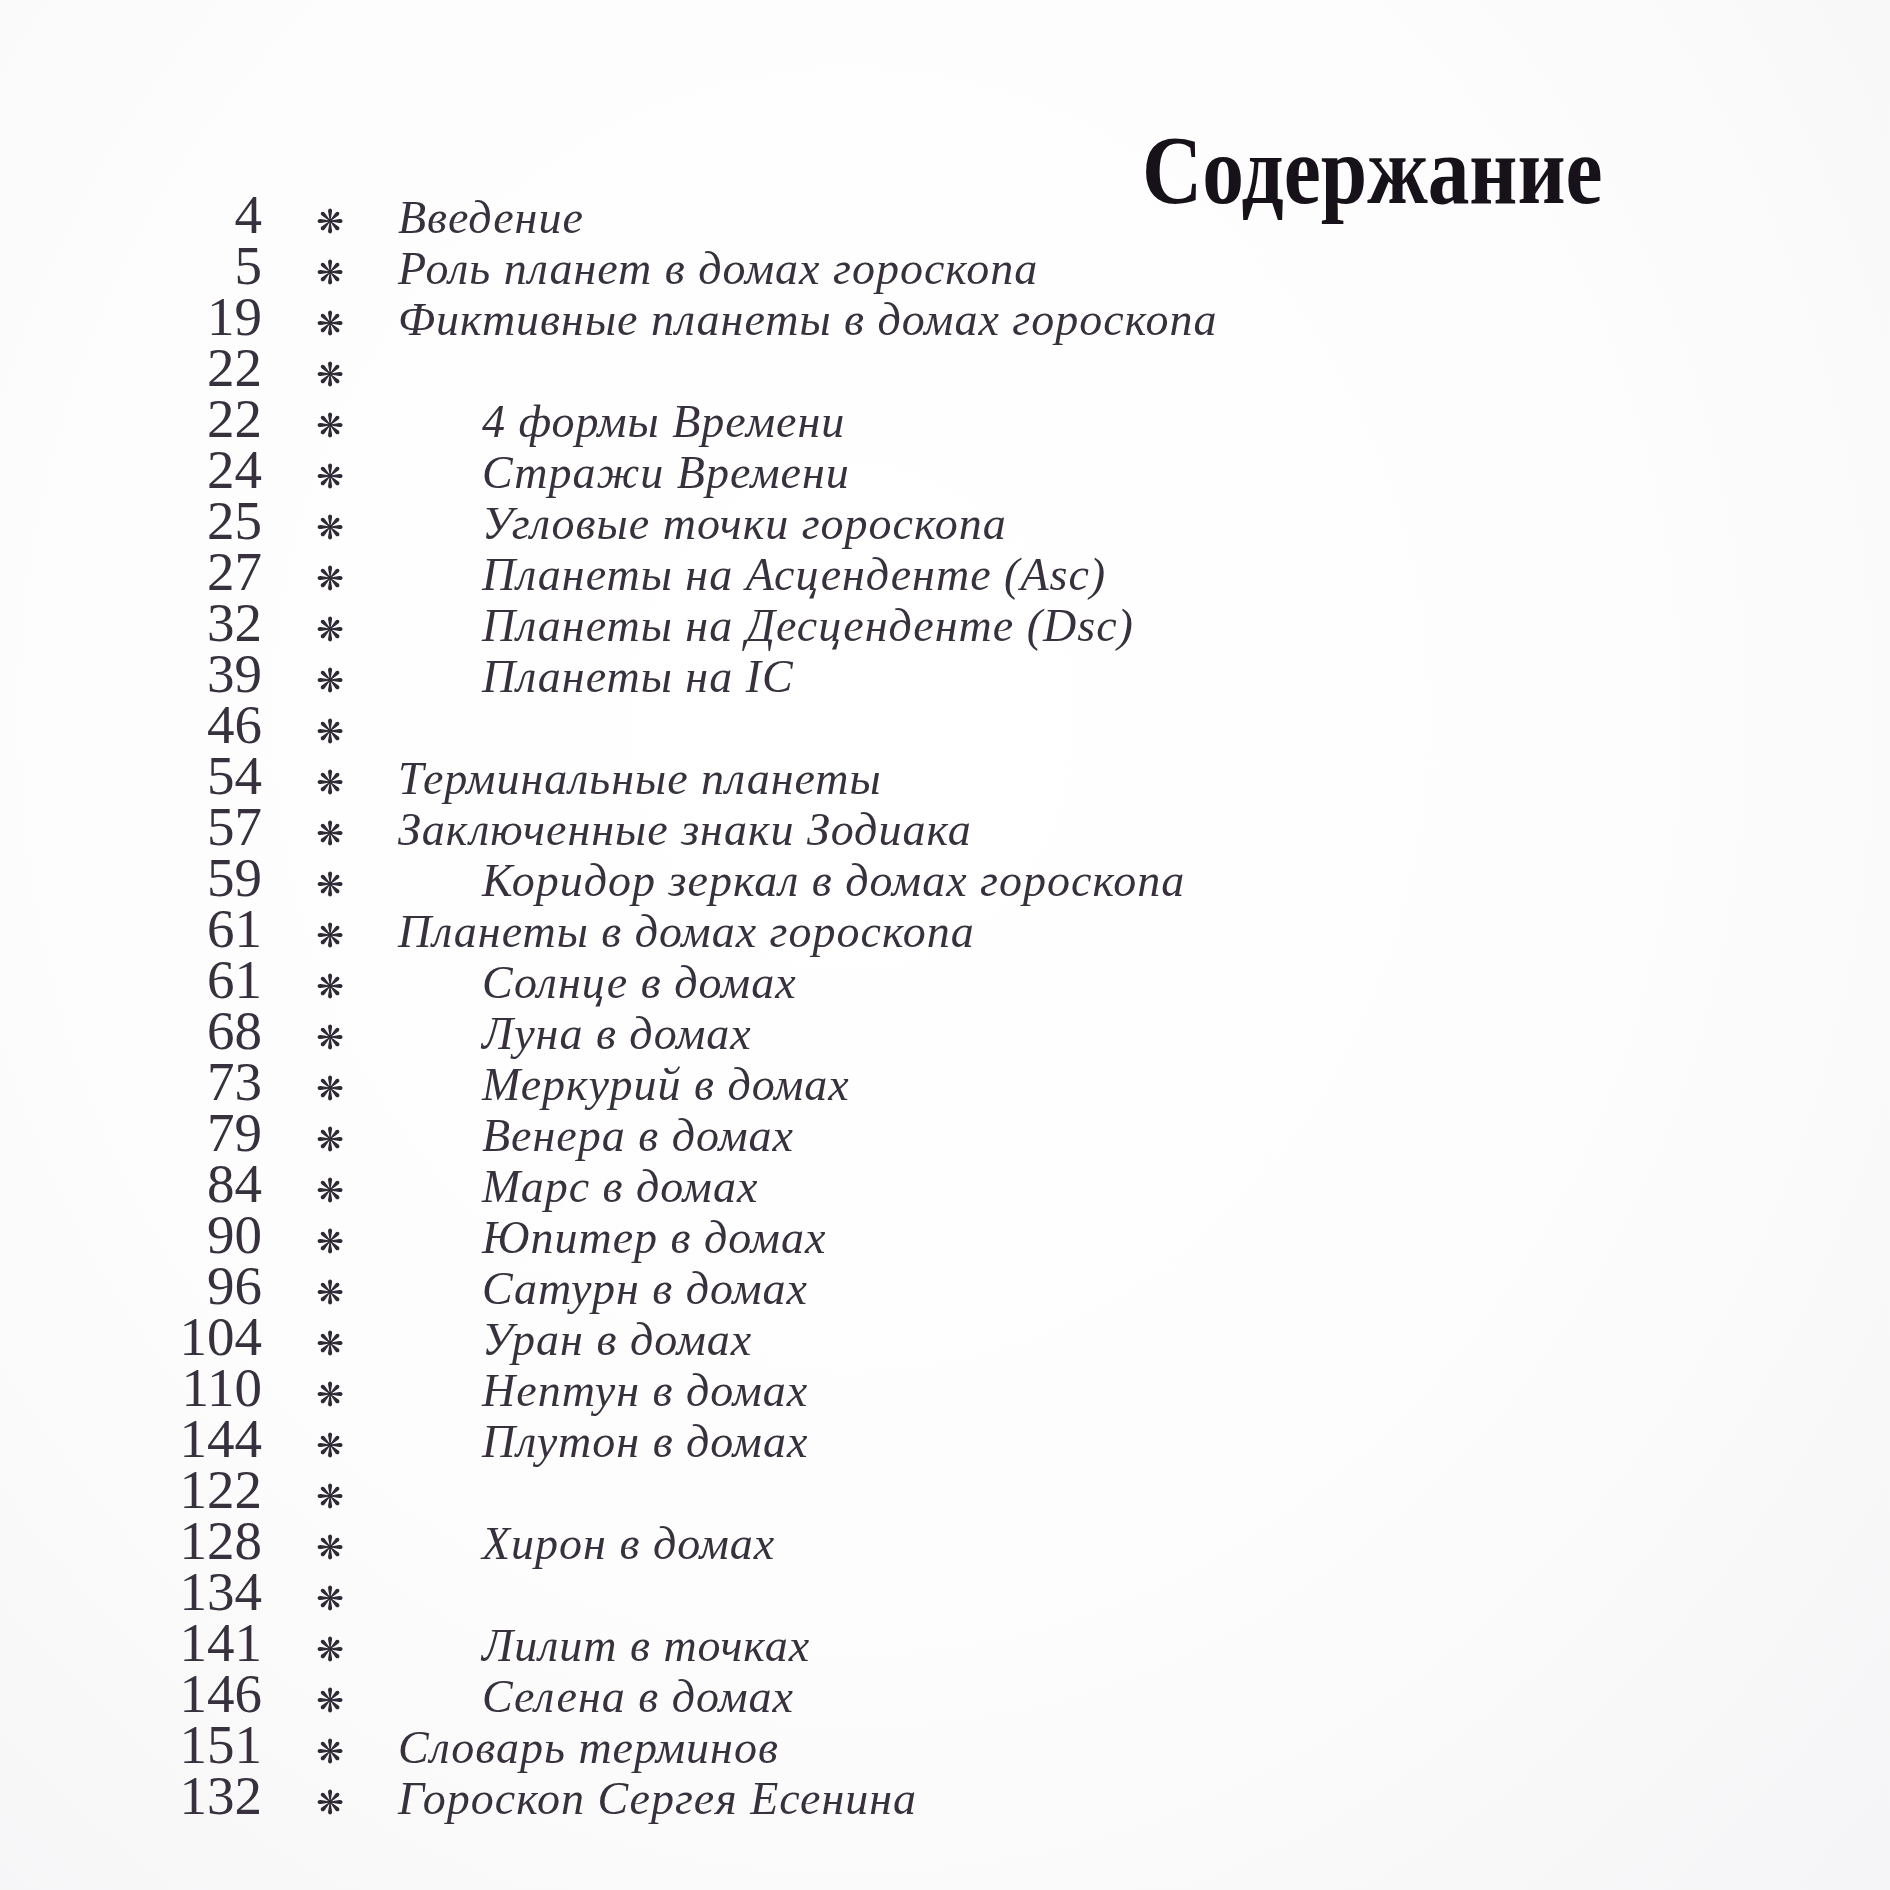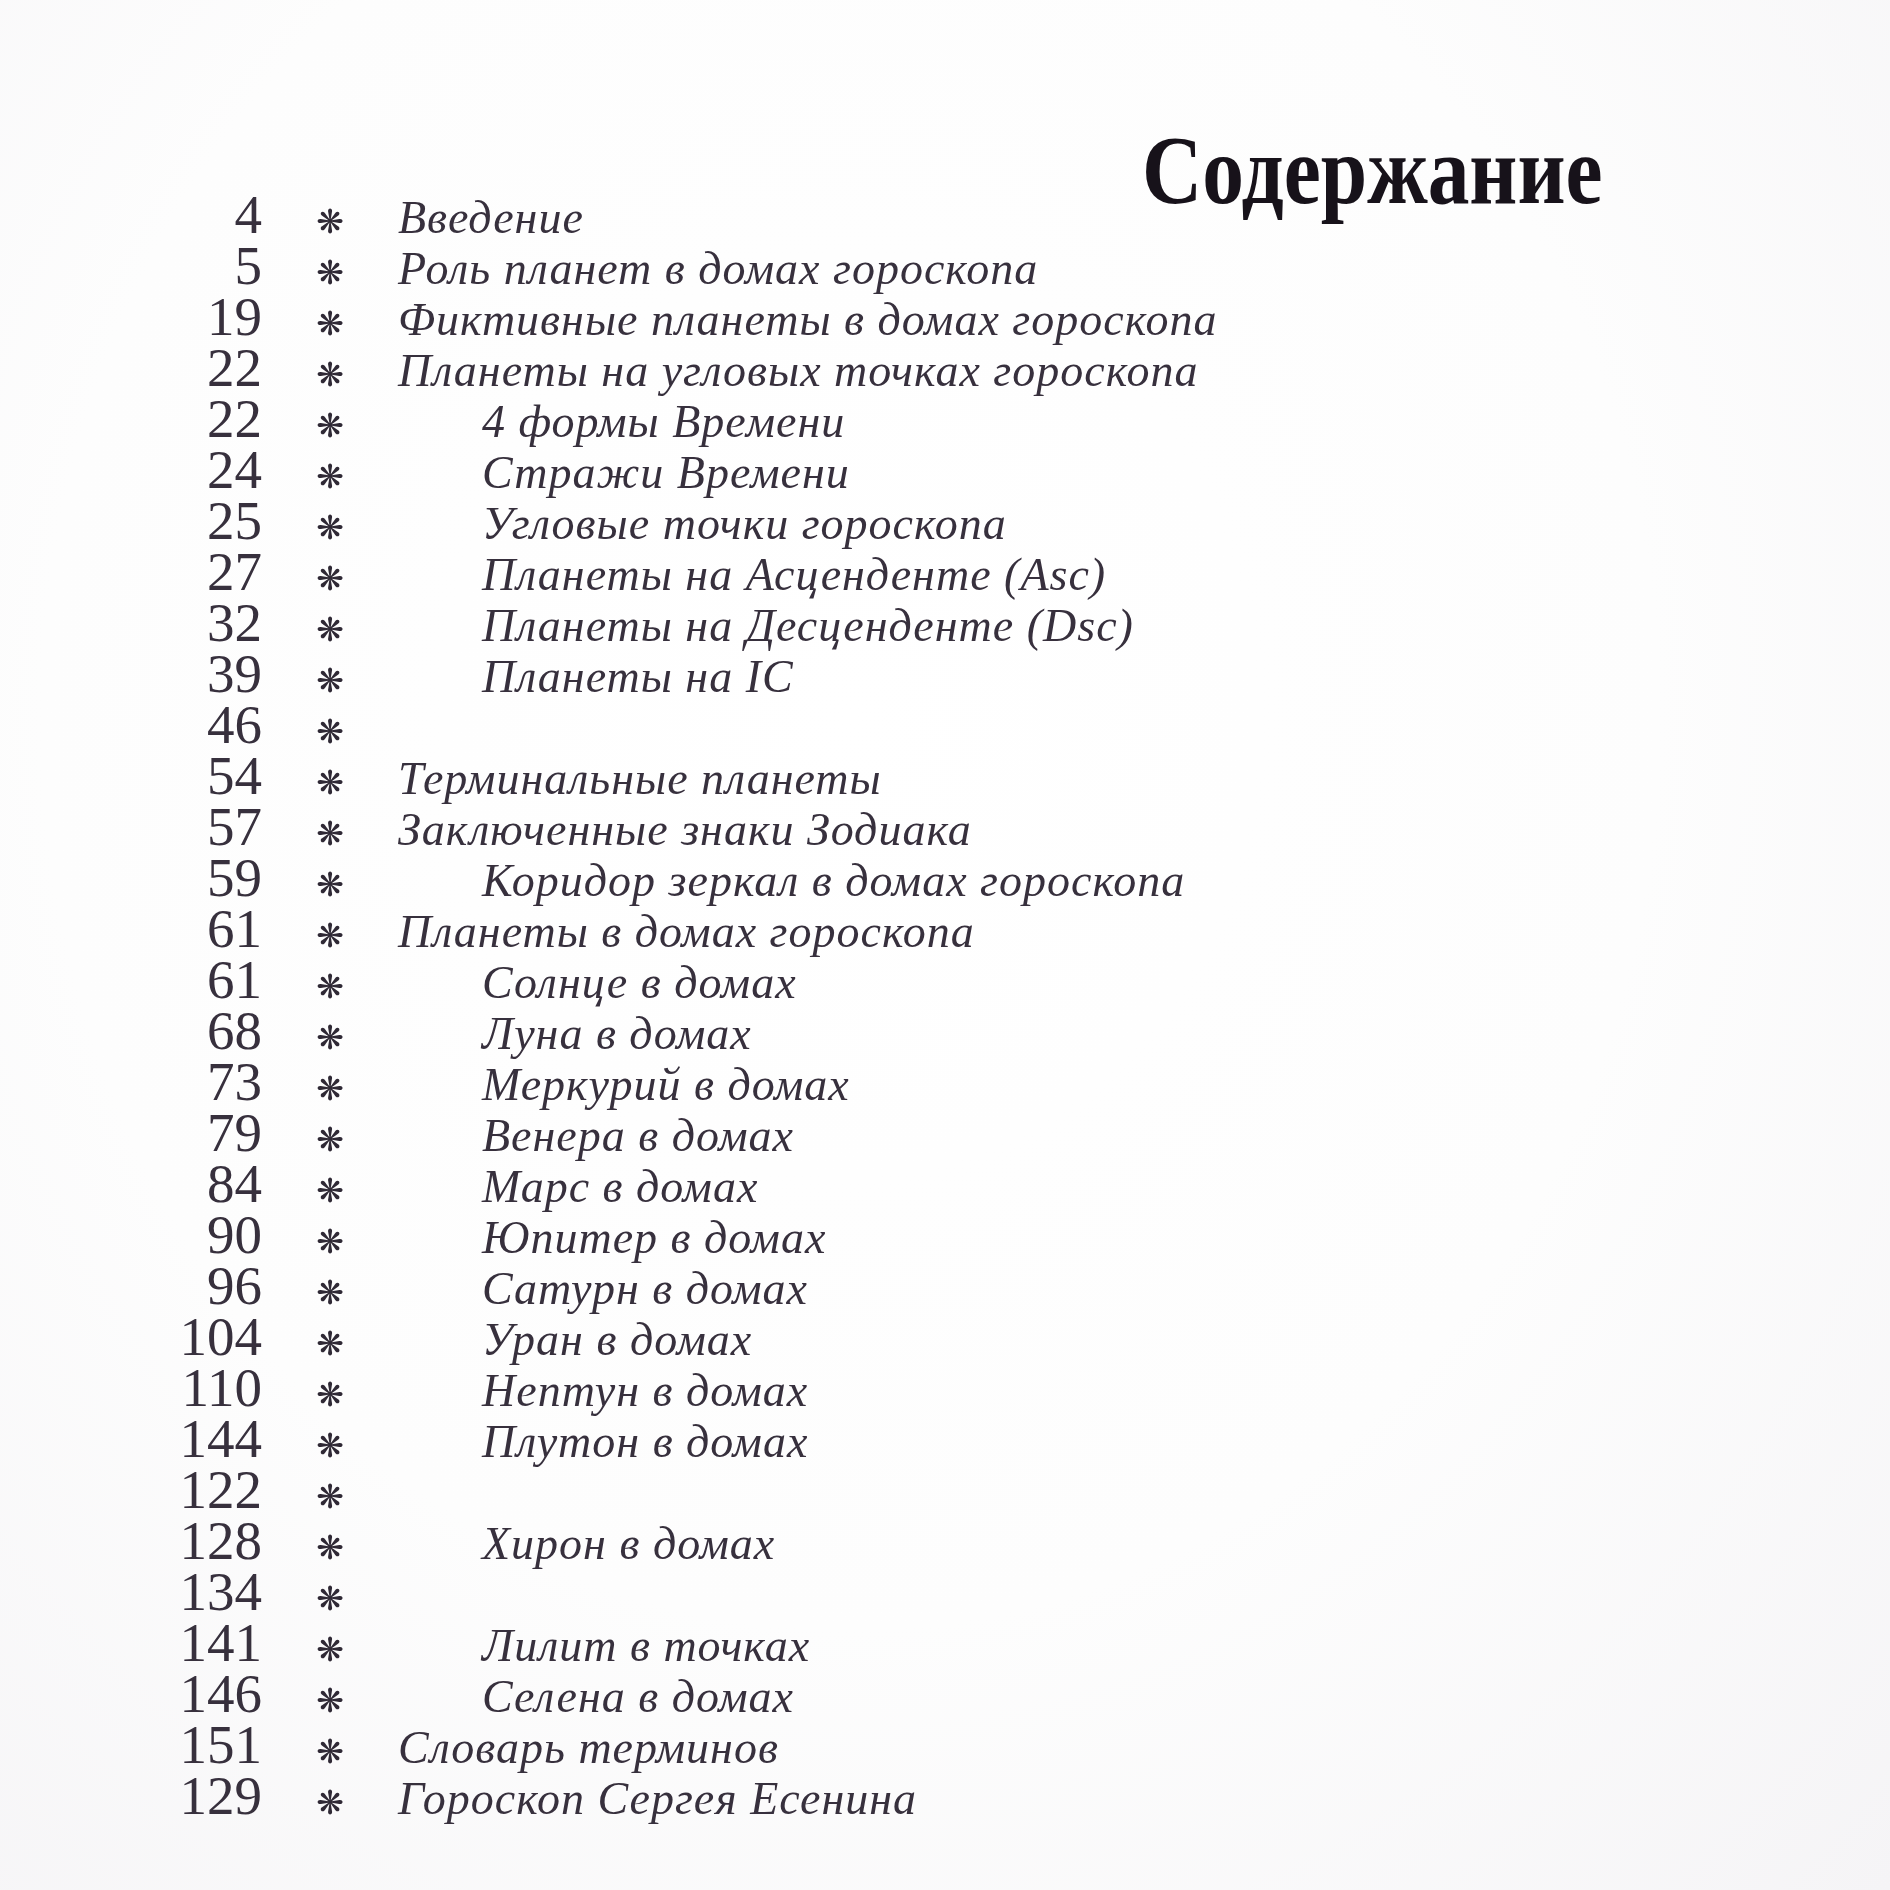--- a/index.html
+++ b/index.html
@@ -69,21 +69,20 @@
     <span class="label">Роль планет в домах гороскопа</span>
   </div>
       <div class="row">
     <span class="num">19</span>
     <span class="ast">❋</span>
     <span class="label">Фиктивные планеты в домах гороскопа</span>
   </div>
       <div class="row">
     <span class="num">22</span>
     <span class="ast">❋</span>
-    <span class="label">Планеты на угловых точках гороскопа</span>
   </div>
       <div class="row lvl1">
     <span class="num">22</span>
     <span class="ast">❋</span>
     <span class="label">4 формы Времени</span>
   </div>
       <div class="row lvl1">
     <span class="num">24</span>
     <span class="ast">❋</span>
     <span class="label">Стражи Времени</span>
@@ -204,18 +203,18 @@
     <span class="num">146</span>
     <span class="ast">❋</span>
     <span class="label">Селена в домах</span>
   </div>
       <div class="row">
     <span class="num">151</span>
     <span class="ast">❋</span>
     <span class="label">Словарь терминов</span>
   </div>
       <div class="row">
-    <span class="num">129</span>
+    <span class="num">132</span>
     <span class="ast">❋</span>
     <span class="label">Гороскоп Сергея Есенина</span>
   </div>
     </div>
 </div>
 
 </body></html>

